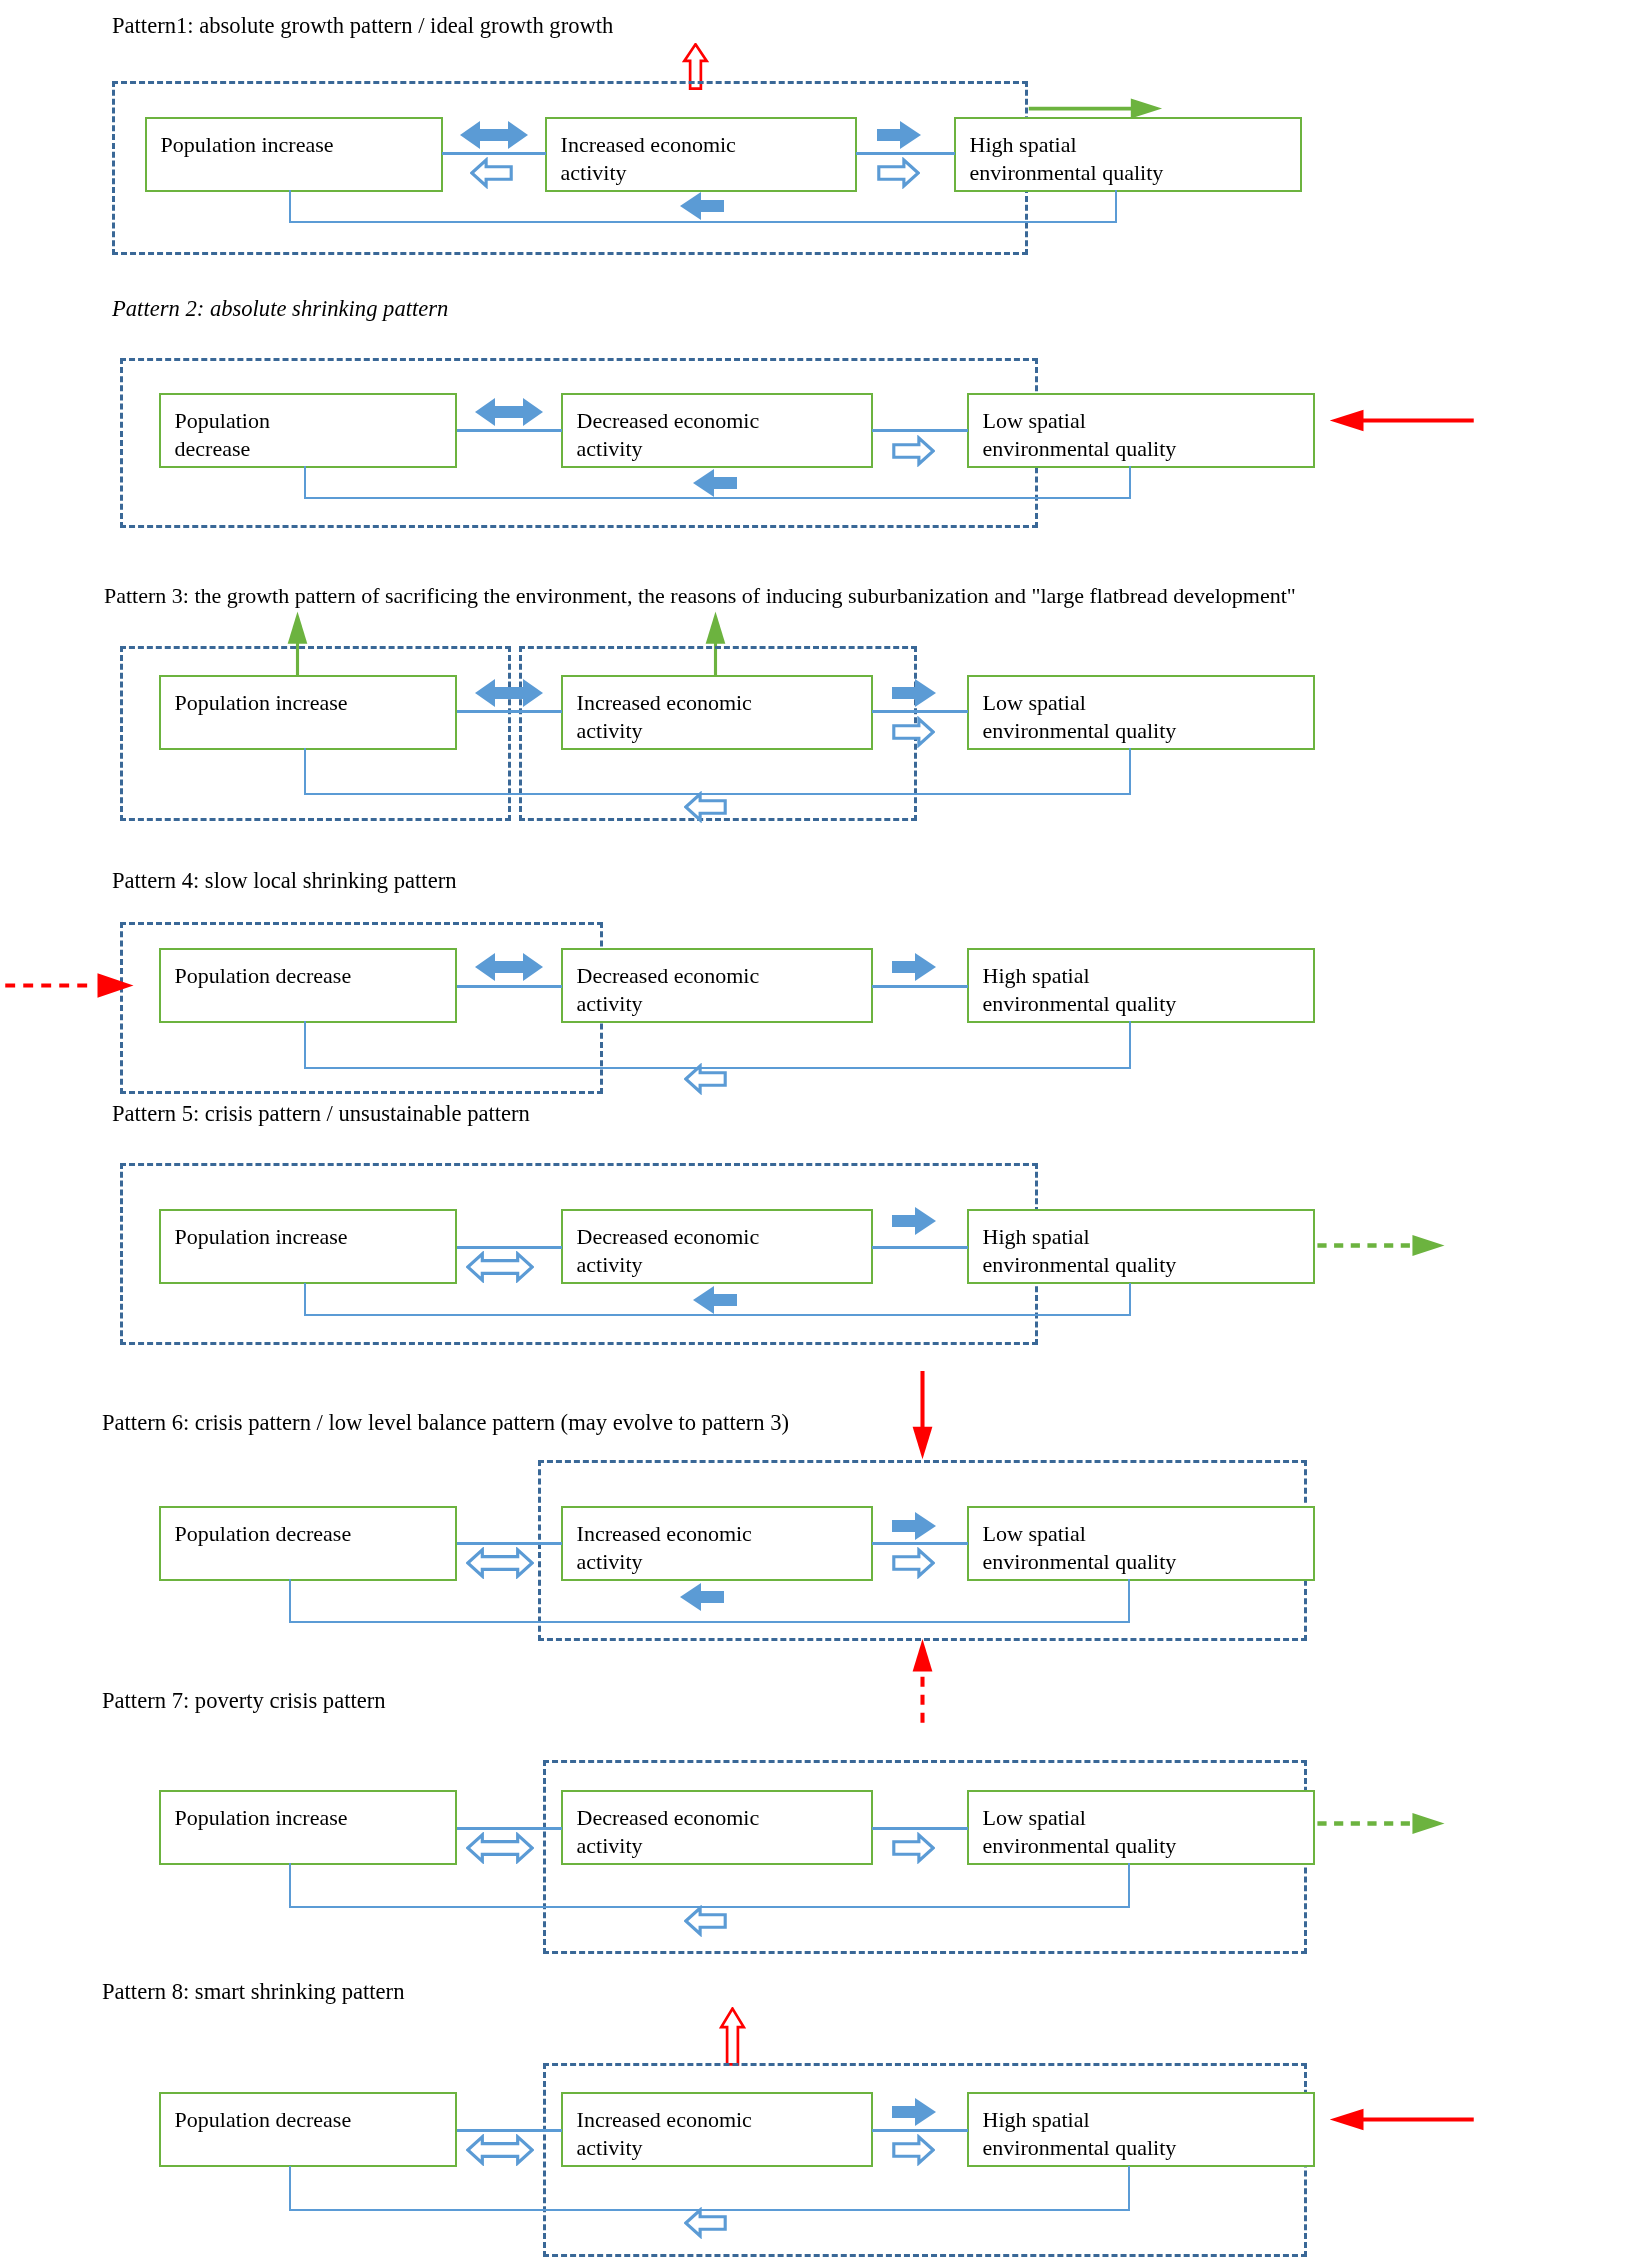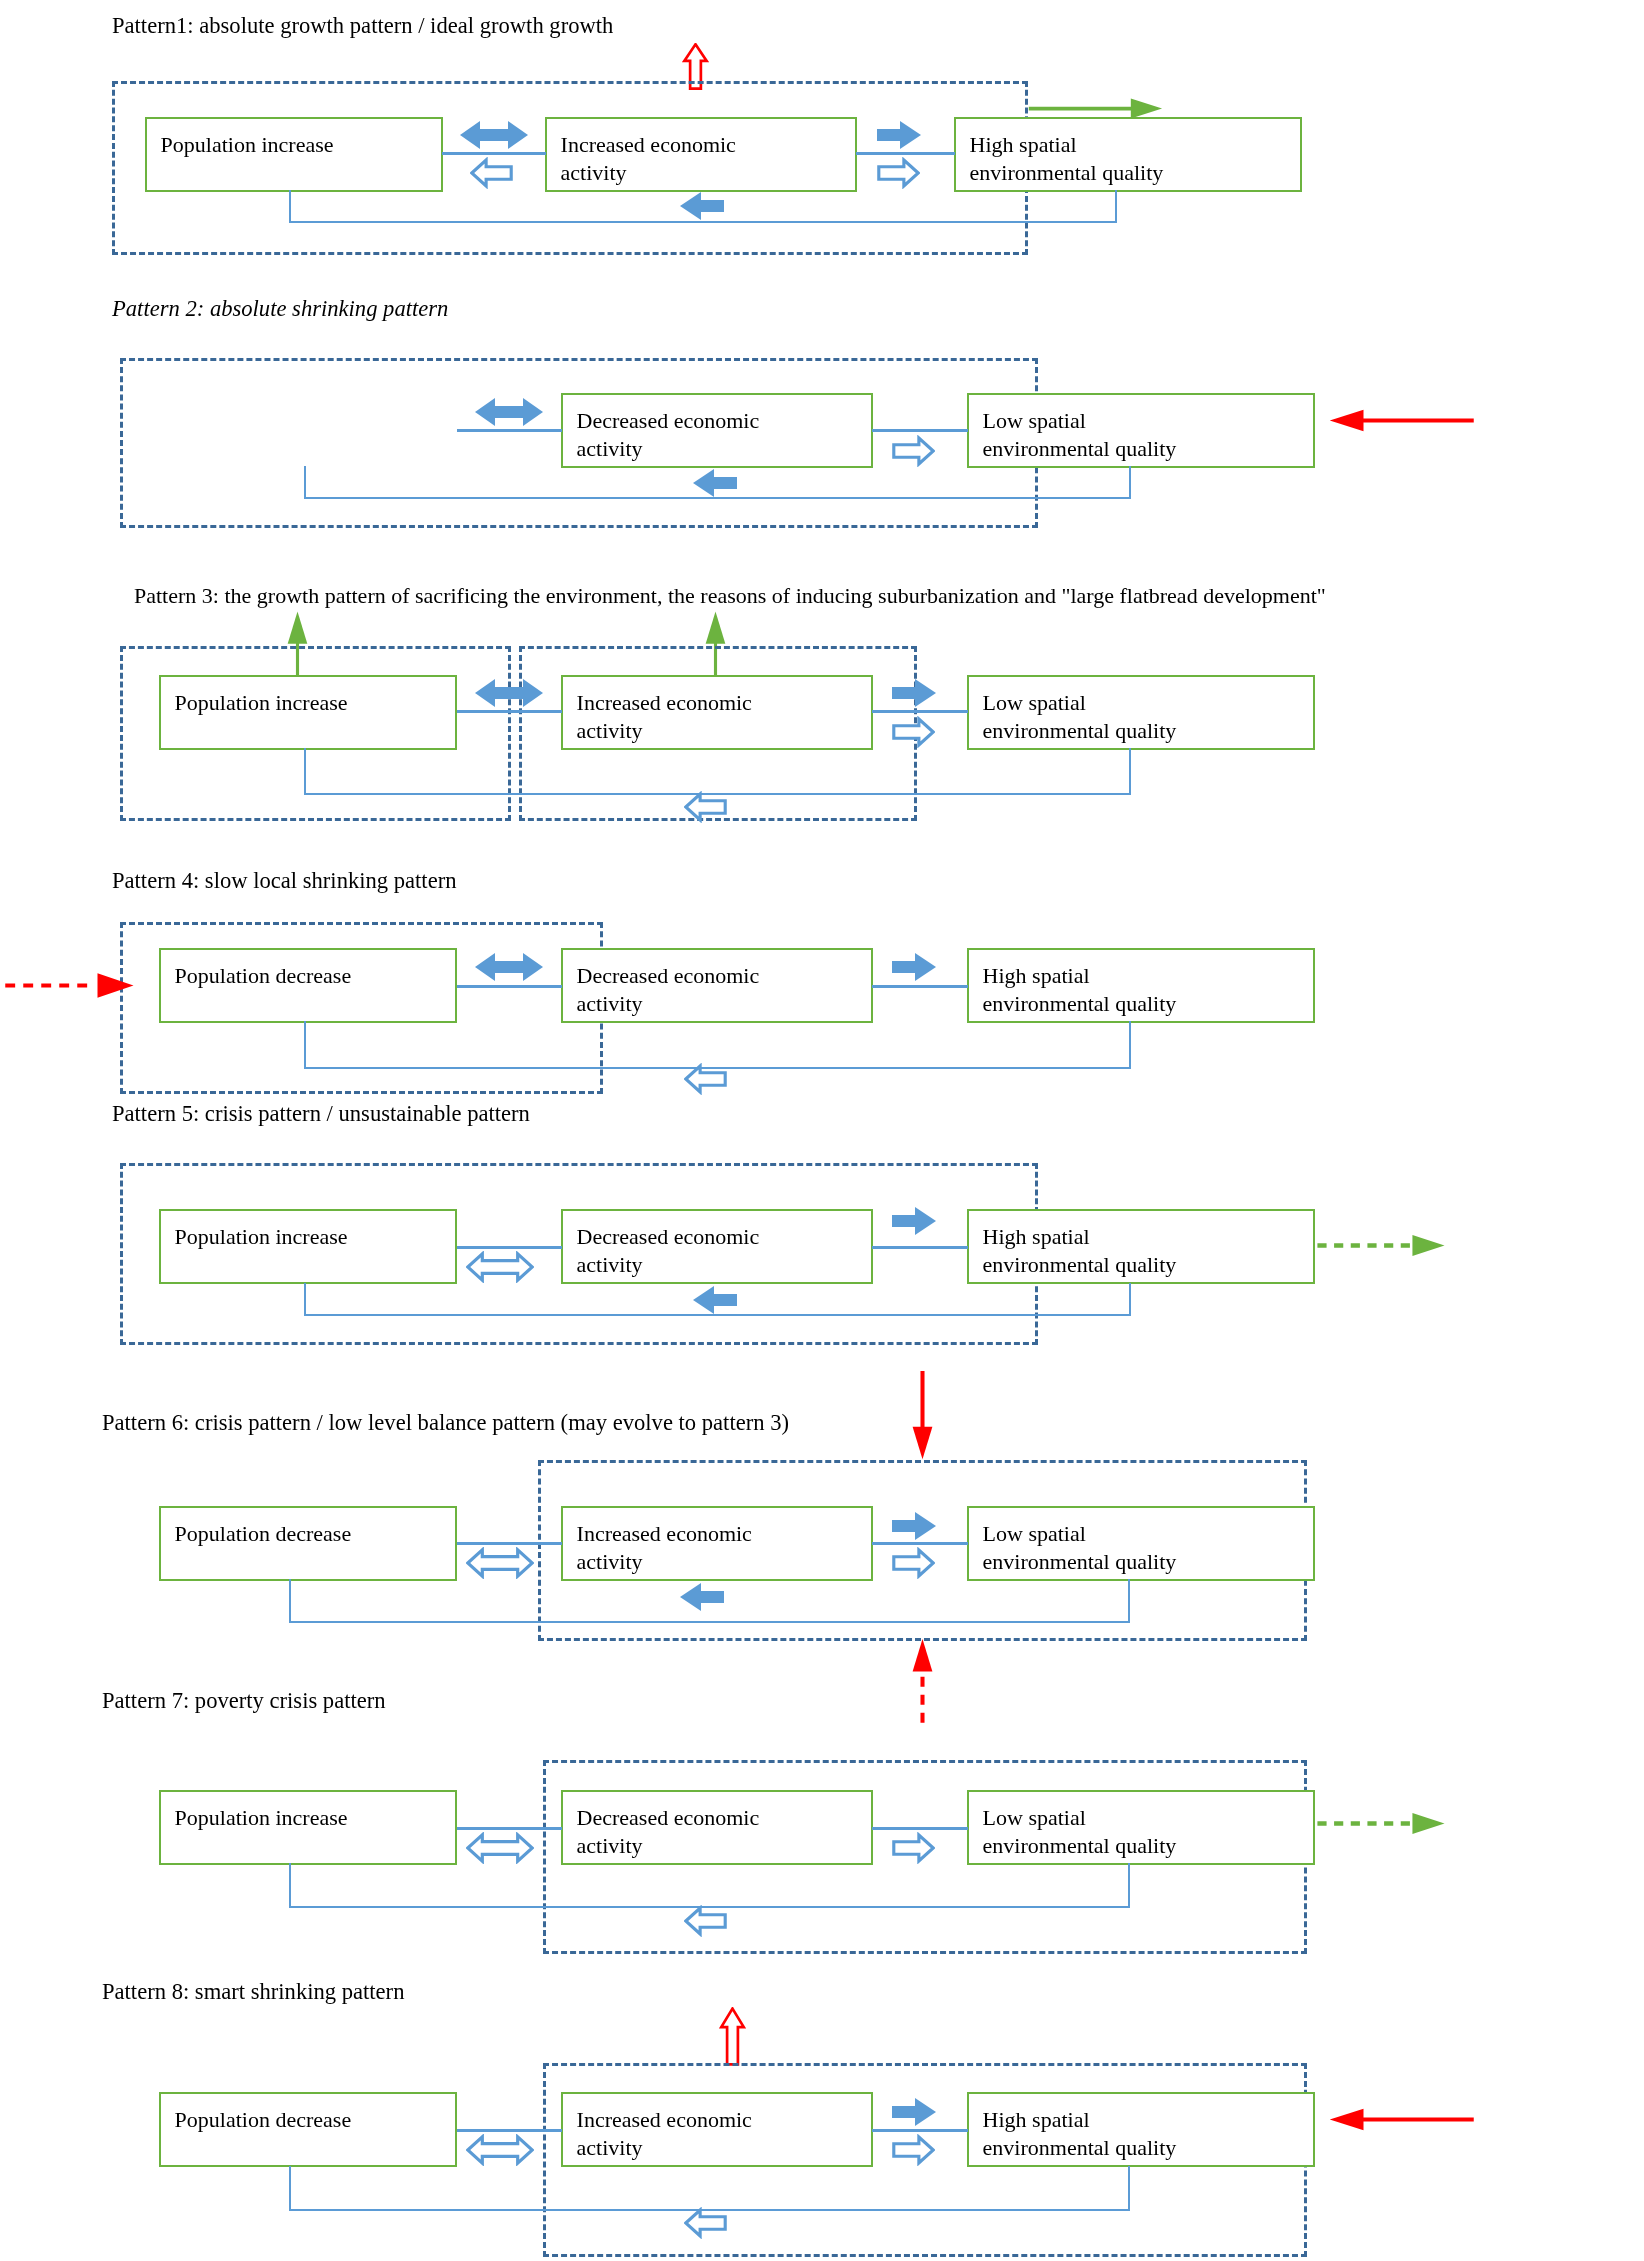--- a/index.html
+++ b/index.html
@@ -103,20 +103,22 @@
     <line x1="0" y1="30" x2="250" y2="30" stroke="#6cb33f" stroke-width="9"></line>
     <polygon points="245,6 320,30 245,54" fill="#6cb33f"></polygon>
   </svg>
 </div>
 
 <div class="pattern" style="top:289px;height:271px;">
   <div class="ptitle" style="left:112px;top:8.1px;font-style:italic;">Pattern 2: absolute shrinking pattern</div>
 
   <div class="dbox" style="left:120px;top:69px;width:918px;height:170px;"></div>
 
+  <div class="node" style="left:159px;top:104px;width:298px;height:75px;white-space:pre-line;">Population
+decrease</div>
   <div class="node" style="left:561px;top:104px;width:312px;height:75px;white-space:pre-line;">Decreased economic
 activity</div>
   <div class="node" style="left:967px;top:104px;width:348px;height:75px;white-space:pre-line;">Low spatial
 environmental quality</div>
 
   <div class="hline" style="left:457px;top:140px;width:105px;"></div>
   <div class="hline" style="left:872px;top:140px;width:96px;"></div>
 
   <div class="ar-solid-lr" style="left:475px;top:109px;">
       <i class="hd l"></i>
@@ -131,21 +133,21 @@
   <div class="bracket" style="left:304px;top:177px;width:827px;height:33px;"></div>
   <div class="ar-solid-l" style="left:694px;top:180px;"></div>
 
   <svg class="r-arrow" style="left:1325px;top:118px;" width="149" height="27" viewBox="0 0 330 60">
     <line x1="330" y1="30" x2="80" y2="30" stroke="#ff0000" stroke-width="9"></line>
     <polygon points="85,6 10,30 85,54" fill="#ff0000"></polygon>
   </svg>
 </div>
 
 <div class="pattern" style="top:579px;height:280px;">
-  <div class="ptitle" style="left:104px;top:4.5px;font-size:22px;margin-left:30px;">Pattern 3: the growth pattern of sacrificing the environment, the reasons of inducing suburbanization and "large flatbread development"</div>
+  <div class="ptitle" style="left:104px;top:4.5px;font-size:22px;">Pattern 3: the growth pattern of sacrificing the environment, the reasons of inducing suburbanization and "large flatbread development"</div>
 
   <svg class="g-arrow-up" style="left:285px;top:29px;" width="25" height="109" viewBox="0 0 56 240">
     <line x1="28" y1="240" x2="28" y2="70" stroke="#6cb33f" stroke-width="7"></line>
     <polygon points="28,6 50,78 6,78" fill="#6cb33f"></polygon>
   </svg>
   <svg class="g-arrow-up" style="left:703px;top:29px;" width="25" height="109" viewBox="0 0 56 240">
     <line x1="28" y1="240" x2="28" y2="70" stroke="#6cb33f" stroke-width="7"></line>
     <polygon points="28,6 50,78 6,78" fill="#6cb33f"></polygon>
   </svg>
 

